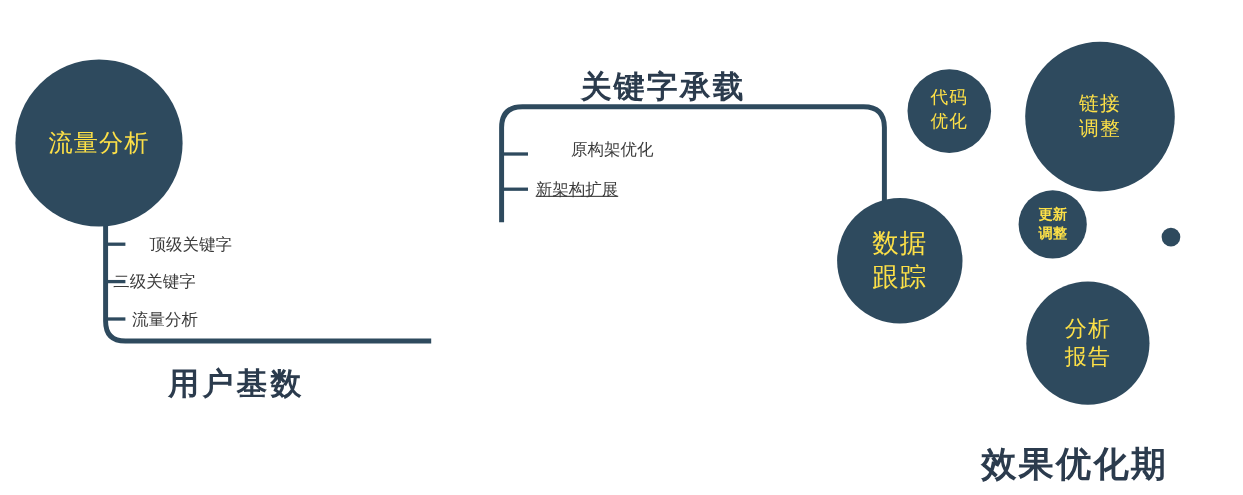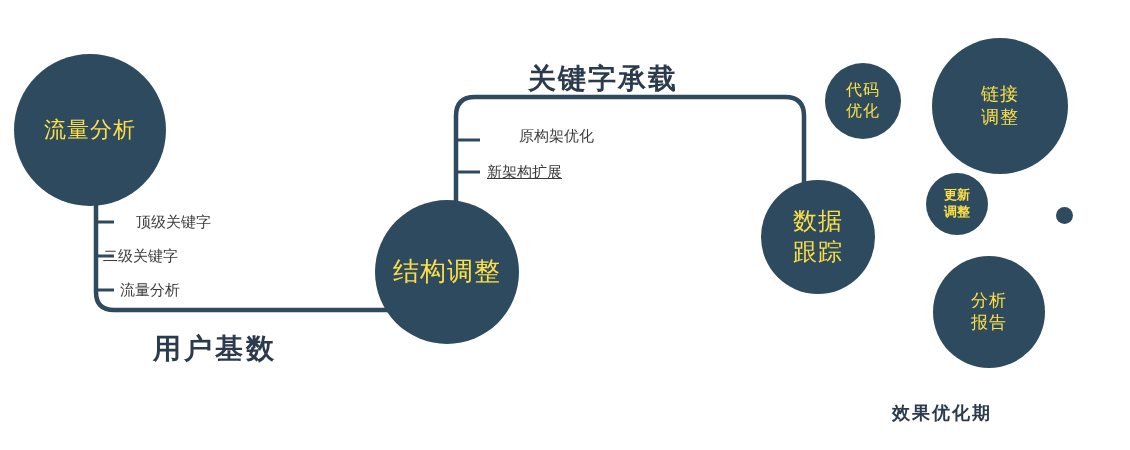--- a/index.html
+++ b/index.html
@@ -12,33 +12,33 @@
   .main-line { stroke-width:4.5px; }
   .tick-line { stroke-width:3px; }
 
   .circle { position:absolute; border-radius:50%; background:var(--primary); color:#fde047;
             display:flex; flex-direction:column; align-items:center; justify-content:center;
             text-align:center; letter-spacing:1px; }
   .circle span { line-height:1.3; white-space:nowrap; }
 
   .node-traffic         { left:14px;  top:54px;  width:152px; height:152px; font-size:22px; }
   .node-structure       { left:375px; top:200px; width:144px; height:144px; font-size:26px; }
-  .node-data-tracking   { left:761px; top:180px; width:114px; height:114px; font-size:24px;font-family:Liberation Serif, serif; }
+  .node-data-tracking   { left:761px; top:180px; width:114px; height:114px; font-size:24px; }
   .node-code-opt        { left:825px; top:63px;  width:76px;  height:76px;  font-size:16px; }
   .node-link-adjust     { left:932px; top:38px;  width:136px; height:136px; font-size:18px; }
   .node-update-adjust   { left:926px; top:173px; width:62px;  height:62px;  font-size:13px; font-weight:bold; letter-spacing:0; }
-  .node-analysis-report { left:933px; top:256px; width:112px; height:112px; font-size:17px; }
+  .node-analysis-report { left:933px; top:256px; width:112px; height:112px; font-size:20px; }
 
   .dot { position:absolute; left:1056px; top:207px; width:17px; height:17px;
          border-radius:50%; background:var(--primary); }
 
   .edge-label { position:absolute; color:var(--ink); font-weight:600; white-space:nowrap; }
   #label-keyword  { left:528px; top:60px;  font-size:28px; letter-spacing:2px; }
   #label-userbase { left:153px; top:330px; font-size:28px; letter-spacing:3px; font-weight:700; }
-  #label-footer   { position:absolute; left:892px; top:401px; font-size:18px; color:var(--ink);
+  #label-footer   { position:absolute; left:892px; top:401px; font-size:32px; color:var(--ink);
                     font-weight:600; letter-spacing:2px; white-space:nowrap; }
 
   .branch-label { position:absolute; color:var(--label); font-size:15px; white-space:nowrap; }
 </style>
 </head>
 <body>
 
 <div id="canvas">
 
   <svg id="connectors" width="1130" height="450" viewBox="0 0 1130 450">
@@ -48,23 +48,20 @@
     <path class="tick-line" d="M 96 290 L 114 290"></path>
     <path class="main-line" d="M 456 202 L 456 116 Q 456 97 475 97 L 785 97 Q 804 97 804 116 L 804 184"></path>
     <path class="tick-line" d="M 456 140 L 480 140"></path>
     <path class="tick-line" d="M 456 172 L 480 172"></path>
   </svg>
 
   <div class="circle node-traffic">
     <span>流量分析</span>
   </div>
 
-  <div class="circle node-structure">
-    <span>结构调整</span>
-  </div>
 
   <div class="circle node-data-tracking">
     <span>数据</span>
     <span>跟踪</span>
   </div>
 
   <div class="circle node-code-opt">
     <span>代码</span>
     <span>优化</span>
   </div>

